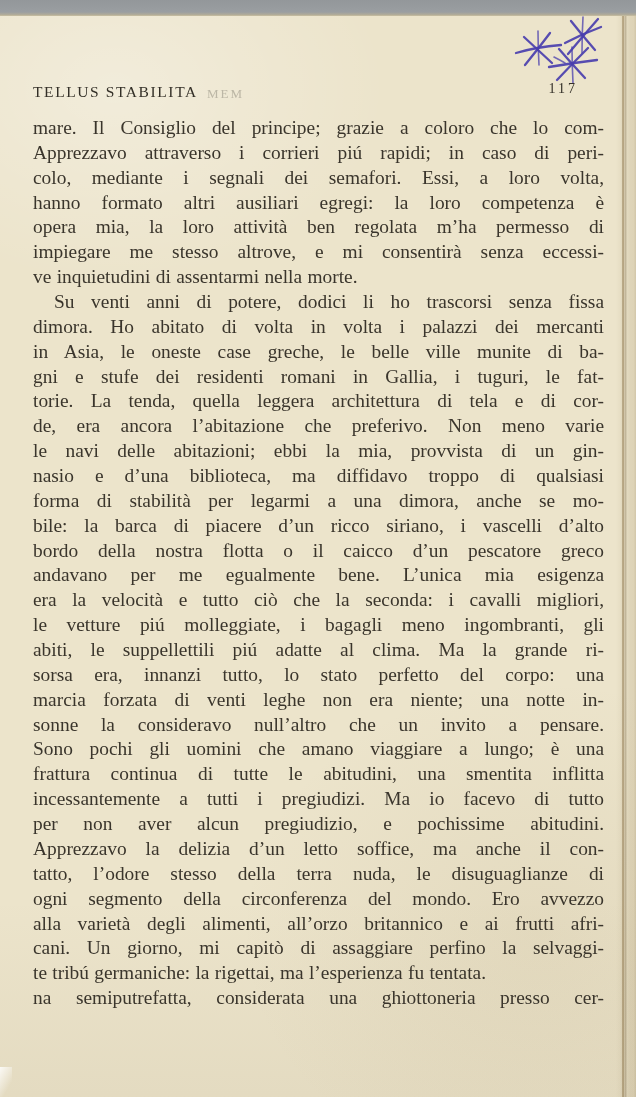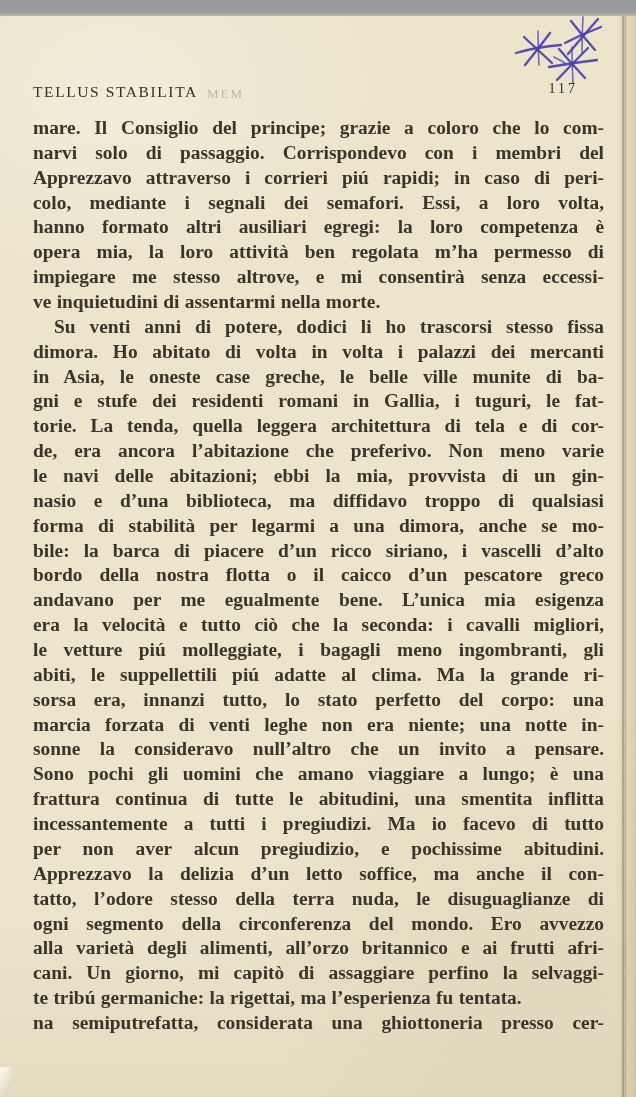--- a/index.html
+++ b/index.html
@@ -61,21 +61,21 @@
     color: rgba(138,134,120,0.50);
     filter: blur(0.4px);
   }
   .page-number {
     position: absolute; right: 58px; top: -2px;
     font-size: 14px; letter-spacing: 3px; color: #332f27;
     font-feature-settings: "onum";
   }
 
   .text-block {
-    position: absolute; left: 33px; top: 116px; width: 571px; font-weight: bold;
+    position: absolute; left: 33px; top: 116px; width: 571px;
   }
   .line {
     font-size: 19.4px;
     line-height: 24.87px;
     height: 24.87px;
     overflow: hidden;
     text-align: justify;
     text-align-last: justify;
     word-spacing: 0.5px;
   }
@@ -120,28 +120,27 @@
   </svg>
 
   <div class="header">
     <span class="running-title">TELLUS STABILITA</span>
     <span class="bleed-text">MEM</span>
     <span class="page-number">117</span>
   </div>
 
   <div id="text-block" class="text-block">
       <div class="line">mare. Il Consiglio del principe; grazie a coloro che lo com-</div>
-      <div class="line">narvi solo di passaggio. Corrispondevo con i membri del</div>
       <div class="line">Apprezzavo attraverso i corrieri piú rapidi; in caso di peri-</div>
       <div class="line">colo, mediante i segnali dei semafori. Essi, a loro volta,</div>
       <div class="line">hanno formato altri ausiliari egregi: la loro competenza è</div>
       <div class="line">opera mia, la loro attività ben regolata m’ha permesso di</div>
       <div class="line">impiegare me stesso altrove, e mi consentirà senza eccessi-</div>
       <div class="line last">ve inquietudini di assentarmi nella morte.</div>
-      <div class="line indent">Su venti anni di potere, dodici li ho trascorsi stesso fissa</div>
+      <div class="line indent">Su venti anni di potere, dodici li ho trascorsi senza fissa</div>
       <div class="line">dimora. Ho abitato di volta in volta i palazzi dei mercanti</div>
       <div class="line">in Asia, le oneste case greche, le belle ville munite di ba-</div>
       <div class="line">gni e stufe dei residenti romani in Gallia, i tuguri, le fat-</div>
       <div class="line">torie. La tenda, quella leggera architettura di tela e di cor-</div>
       <div class="line">de, era ancora l’abitazione che preferivo. Non meno varie</div>
       <div class="line">le navi delle abitazioni; ebbi la mia, provvista di un gin-</div>
       <div class="line">nasio e d’una biblioteca, ma diffidavo troppo di qualsiasi</div>
       <div class="line">forma di stabilità per legarmi a una dimora, anche se mo-</div>
       <div class="line">bile: la barca di piacere d’un ricco siriano, i vascelli d’alto</div>
       <div class="line">bordo della nostra flotta o il caicco d’un pescatore greco</div>

